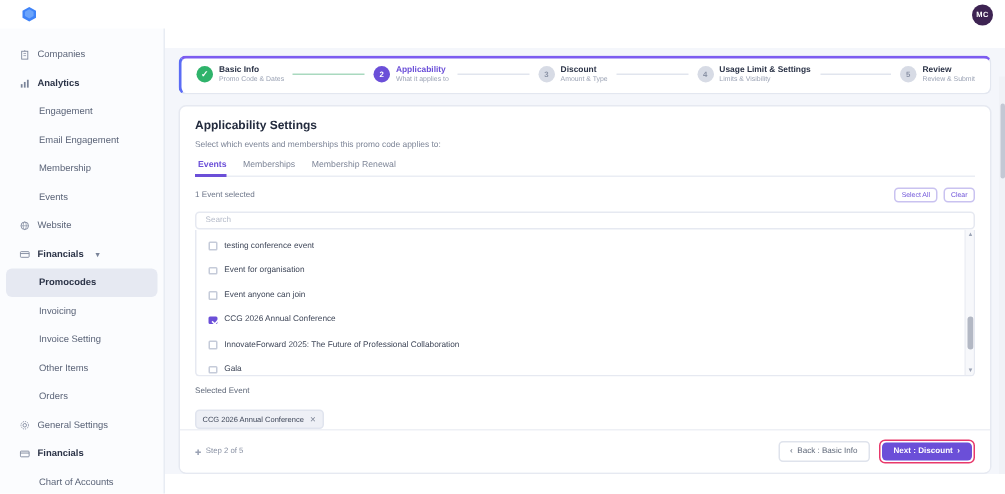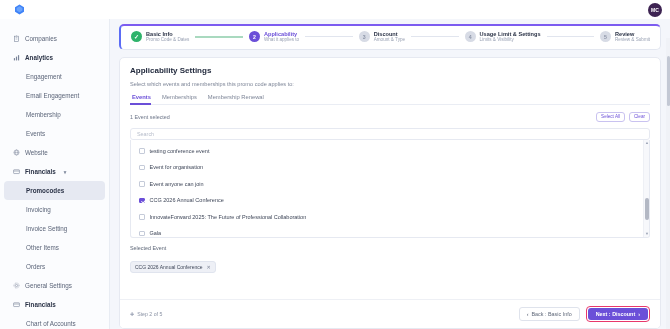--- a/index.html
+++ b/index.html
@@ -23,21 +23,21 @@
   .logo-mark svg { display:block; }
   .avatar {
     width: 14px; height: 14px; border-radius: 50%;
     background: #3d2352;
     color: #fff; font-size: 5px; font-weight: bold;
     display: flex; align-items: center; justify-content: center;
     letter-spacing: .2px;
   }
 
   
-  .body { flex: 1 1 auto; display: flex; min-height: 0; position: relative; }
+  .body { flex: 1 1 auto; display: flex; min-height: 0; position: relative; align-items: center; }
 
   
   .sidebar {
     width: 110px; flex: 0 0 110px;
     background: #fbfcfe;
     border-right: 1px solid #e8ecf3;
     padding-top: 3px;
     overflow: hidden;
     position: relative;
   }

